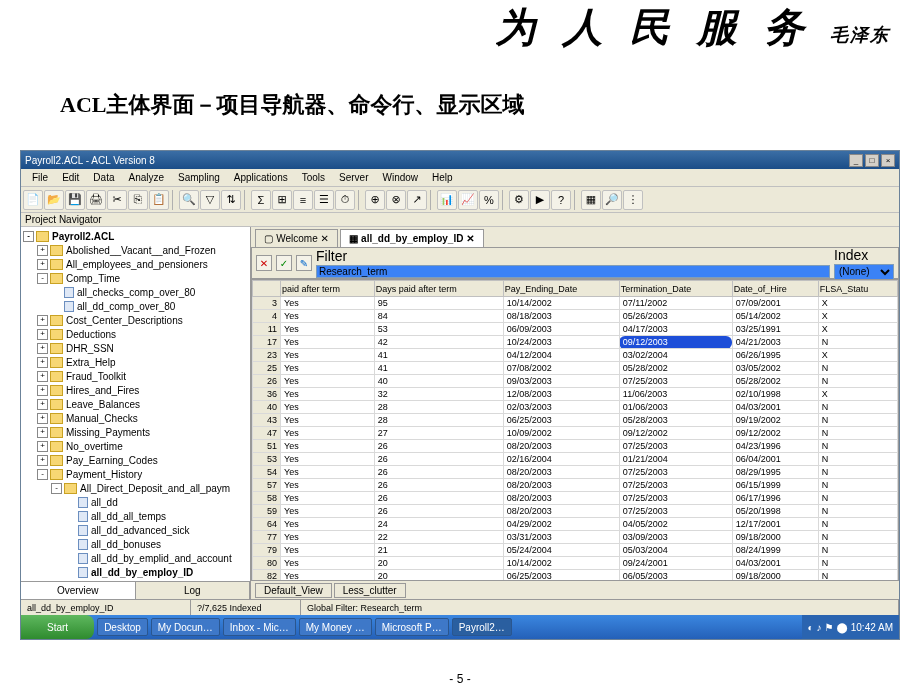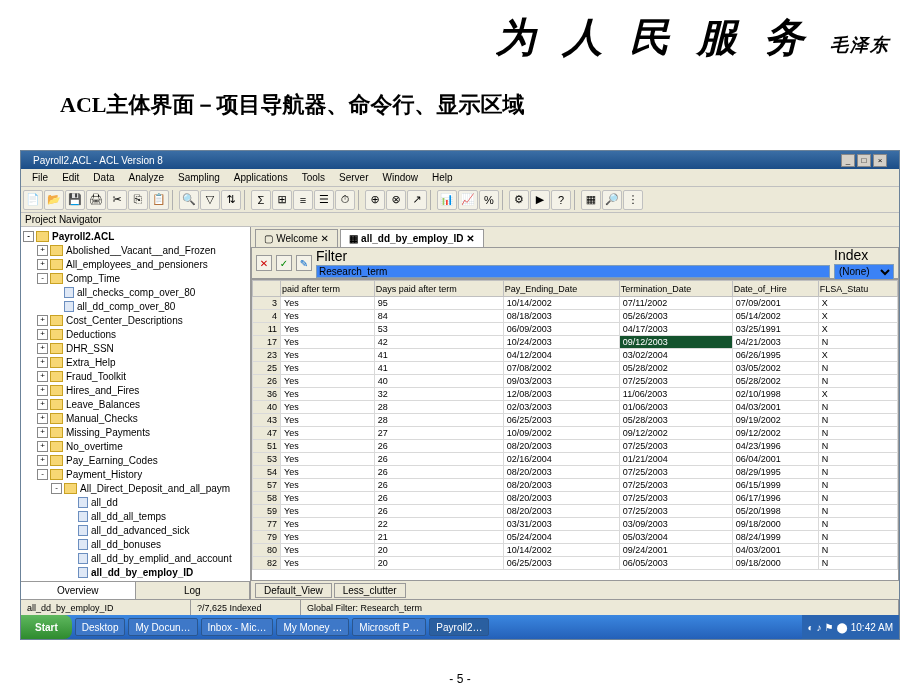--- a/index.html
+++ b/index.html
@@ -1,21 +1,21 @@
 <!DOCTYPE html>
 <html><head>
 <meta charset="utf-8">
 <style>
 * { margin:0; padding:0; box-sizing:border-box; font-family:Tahoma,Arial,sans-serif; }
 body { background:#fff; width:920px; height:690px; position:relative; font-size:11px; }
-.header-img { position:absolute; top:10px; right:30px; font-family:"STKaiti","KaiTi",cursive; font-size:40px; font-style:italic; font-weight:bold; letter-spacing:8px; }
+.header-img { position:absolute; top:0; right:30px; font-family:"STKaiti","KaiTi",cursive; font-size:40px; font-style:italic; font-weight:bold; letter-spacing:8px; }
 .header-img .sig { font-size:18px; letter-spacing:2px; }
 .slide-title { position:absolute; top:90px; left:60px; font-size:22px; font-weight:bold; font-family:"SimSun",serif; }
 .app { position:absolute; top:150px; left:20px; width:880px; height:490px; border:1px solid #6b8299; background:#ece9d8; display:flex; flex-direction:column; }
-.titlebar { height:18px; background:linear-gradient(#3b6ea5,#1b4d87); color:#fff; display:flex; align-items:center; padding:0 12px; font-size:10px; }
+.titlebar { height:18px; background:linear-gradient(#3b6ea5,#1b4d87); color:#fff; display:flex; align-items:center; padding:0 4px; font-size:10px; }
 .titlebar .t { flex:1; }
 .titlebar .winbtn { width:14px; height:13px; background:#d4d0c8; border:1px solid #888; margin-left:2px; display:flex; align-items:center; justify-content:center; font-size:8px; color:#000; cursor:pointer; }
 .menubar { height:18px; background:#ece9d8; display:flex; align-items:center; padding:0 4px; font-size:10px; border-bottom:1px solid #c0c0c0; }
 .menubar span { padding:0 7px; cursor:pointer; }
 .toolbar { height:26px; background:#ece9d8; display:flex; align-items:center; padding:0 2px; border-bottom:1px solid #c0c0c0; gap:1px; }
 .tbtn { width:20px; height:20px; border:1px solid #c0c0c0; background:#f4f2e8; display:flex; align-items:center; justify-content:center; font-size:11px; cursor:pointer; border-radius:2px; }
 .tsep { width:4px; height:20px; border-left:1px solid #b0b0b0; margin:0 2px; }
 .pn-label { font-size:10px; padding:1px 4px; border-bottom:1px solid #c0c0c0; }
 .body { flex:1; display:flex; overflow:hidden; }
 .nav { width:230px; background:#fff; border-right:1px solid #999; display:flex; flex-direction:column; }
@@ -37,27 +37,27 @@
 .filter-row .fbtn { width:16px; height:16px; border:1px solid #999; background:#f4f2e8; display:flex; align-items:center; justify-content:center; cursor:pointer; }
 .filter-row .lbl { font-size:14px; }
 .filter-row input, .filter-row select { font-size:10px; height:16px; border:1px solid #7f9db9; background:#3b82f6; }
 .filter-row input { flex:1; padding:0 2px; }
 .filter-row select { width:60px; }
 .grid { flex:1; background:#fff; border:1px solid #999; overflow:auto; position:relative; }
 table { border-collapse:collapse; font-size:9px; width:100%; }
 th { background:#ece9d8; border:1px solid #c0c0c0; padding:1px 1px; font-weight:normal; text-align:left; height:16px; position:sticky; top:0; }
 td { border:1px solid #d9d9d9; padding:0 3px; height:13px; white-space:nowrap; }
 td.rownum { background:#ece9d8; text-align:right; width:28px; }
-td.sel { background:#14532d; color:#fff; }
+td.sel { background:#1d4ed8; color:#fff;border-radius:6px; }
 .view-tabs { height:18px; display:flex; align-items:center; padding-left:4px; gap:2px; font-size:10px; }
 .view-tabs div { padding:1px 8px; background:#ece9d8; border:1px solid #999; cursor:pointer; }
 .statusbar { height:16px; background:#ece9d8; border-top:1px solid #999; display:flex; font-size:9px; }
 .statusbar div { border-right:1px solid #999; padding:1px 6px; display:flex; align-items:center; }
 .taskbar { height:24px; background:linear-gradient(#3b87e0,#2460b8); display:flex; align-items:center; font-size:10px; color:#fff; }
-.start { background:linear-gradient(#5fb85f,#2e8b2e); height:100%; padding:0 14px; display:flex; align-items:center; font-weight:bold; cursor:pointer; border-radius:0 8px 8px 0;text-align:center; }
+.start { background:linear-gradient(#5fb85f,#2e8b2e); height:100%; padding:0 26px; display:flex; align-items:center; font-weight:normal; cursor:pointer; border-radius:0 8px 8px 0;text-align:center; }
 .taskbtn { background:#3e78c8; border:1px solid #2a568f; height:18px; padding:0 6px; margin-left:3px; display:flex; align-items:center; cursor:pointer; border-radius:2px; }
 .taskbtn.active { background:#2a5fa0; }
 .tray { margin-left:auto; background:#2a64b0; height:100%; padding:0 6px; display:flex; align-items:center; gap:3px; }
 .page-num { position:absolute; bottom:4px; left:50%; transform:translateX(-50%); font-size:12px; }
 </style>
 </head>
 <body>
 
 <div class="header-img">
   <span>为 人 民 服 务</span>
@@ -461,20 +461,29 @@
               <tr>
                 <td class="rownum">59</td>
                 <td>Yes</td>
                 <td>26</td>
                 <td>08/20/2003</td>
                 <td>07/25/2003</td>
                 <td>05/20/1998</td>
                 <td>N</td>
               </tr>
               <tr>
+                <td class="rownum">64</td>
+                <td>Yes</td>
+                <td>24</td>
+                <td>04/29/2002</td>
+                <td>04/05/2002</td>
+                <td>12/17/2001</td>
+                <td>N</td>
+              </tr>
+              <tr>
                 <td class="rownum">77</td>
                 <td>Yes</td>
                 <td>22</td>
                 <td>03/31/2003</td>
                 <td>03/09/2003</td>
                 <td>09/18/2000</td>
                 <td>N</td>
               </tr>
               <tr>
                 <td class="rownum">79</td>

